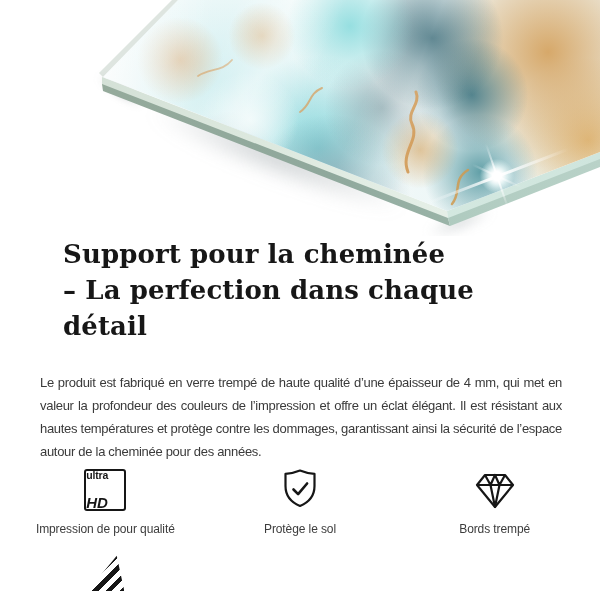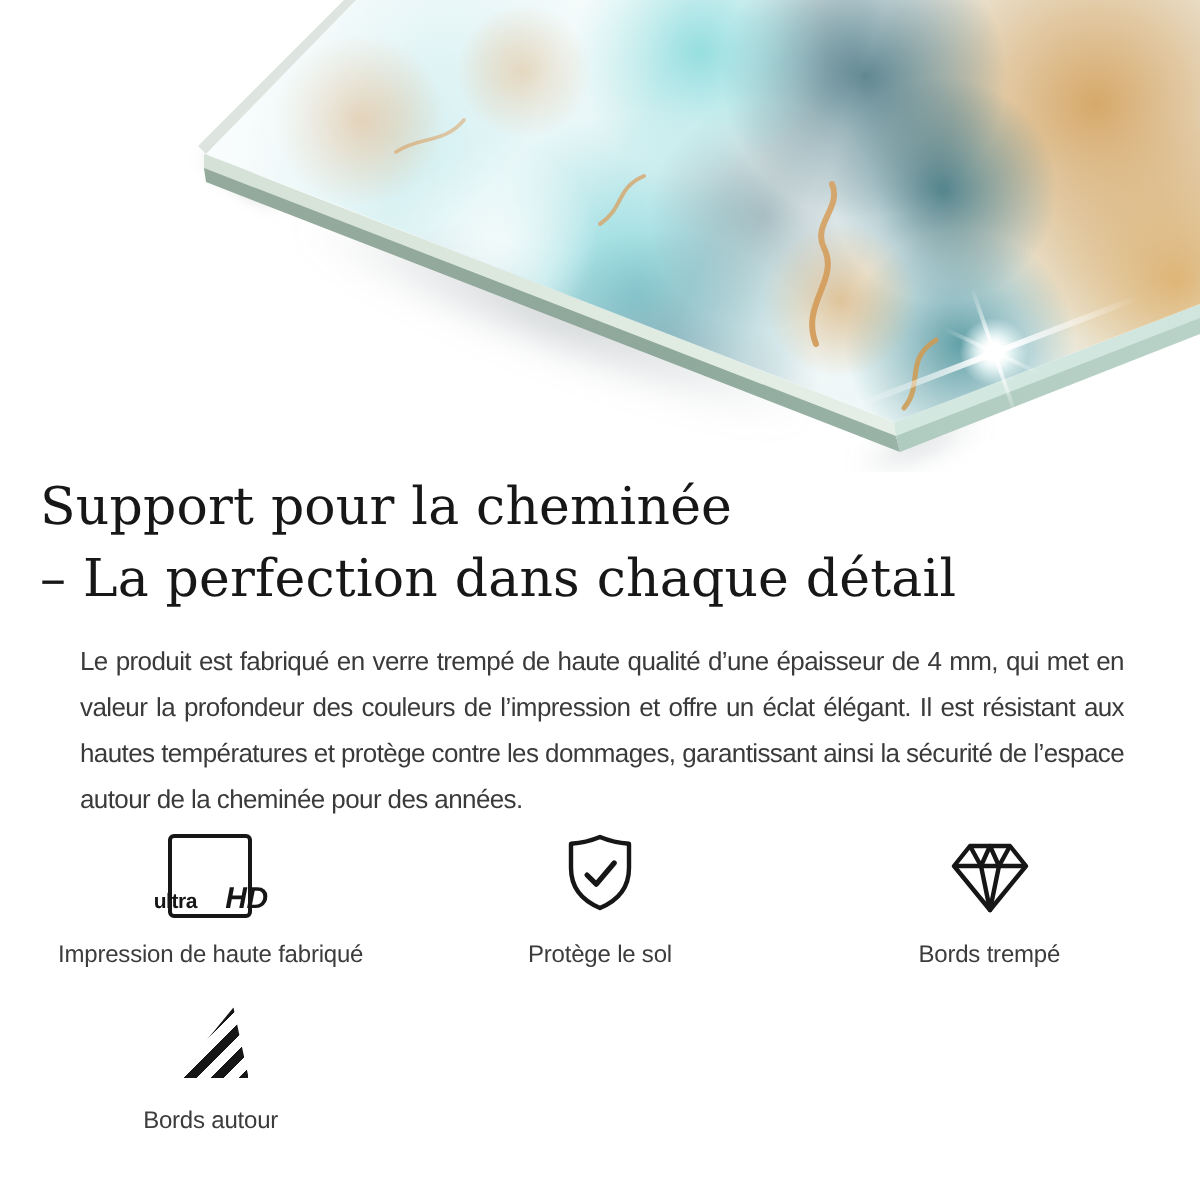--- a/index.html
+++ b/index.html
@@ -63,34 +63,34 @@
   .ray2{left:-34px;top:-1px;width:68px;height:2px;transform:rotate(71deg);
     background:linear-gradient(to right,transparent,#ffffff 50%,transparent);}
   .ray3{left:-27px;top:-0.75px;width:54px;height:1.5px;transform:rotate(25deg);opacity:.7;
     background:linear-gradient(to right,transparent,#ffffff 50%,transparent);}
   .glow{position:absolute;left:-17px;top:-17px;width:34px;height:34px;border-radius:50%;
     background:radial-gradient(circle,rgba(255,255,255,1) 18%,rgba(235,250,250,.75) 38%,rgba(235,250,250,0) 72%);}
   .core{position:absolute;left:-4px;top:-4px;width:8px;height:8px;border-radius:50%;
     background:#fff;box-shadow:0 0 9px 3px rgba(255,255,255,.95);}
 
   
-  h1{margin:0 20px;font-family:"DejaVu Serif","Liberation Serif",serif;font-weight:400;
+  h1{margin:0 63px;font-family:"DejaVu Serif","Liberation Serif",serif;font-weight:700;
      font-size:26px;line-height:36px;color:#171717;letter-spacing:.1px;}
-  .desc{margin:11px 40px 0;width:522px;font-size:13px;line-height:23px;color:#3a3a3a;
+  .desc{margin:27px 40px 0;width:522px;font-size:13px;line-height:23px;color:#3a3a3a;
      letter-spacing:-.3px;text-align:justify;}
 
   
   .features{margin-top:3px;padding:0 8px;display:grid;grid-template-columns:1fr 1fr 1fr;row-gap:13px;}
   .feature{display:flex;flex-direction:column;align-items:center;}
   .icon{height:48px;display:flex;align-items:center;justify-content:center;}
   .flabel{margin-top:8px;font-size:12px;color:#3c3c3c;letter-spacing:-.1px;}
   svg.ic{stroke:#161616;fill:none;stroke-width:2.2;}
 
   .hd-box{width:38px;height:38px;border:2.6px solid #161616;border-radius:3px;
-    display:flex;flex-direction:row;align-items:flex-end;justify-content:center;color:#161616;gap:14px;}
+    display:flex;flex-direction:column;align-items:flex-start;justify-content:center;color:#161616;gap:14px;}
   .hd-top{font-size:10.5px;font-weight:700;line-height:11px;letter-spacing:-.2px;}
   .hd-bottom{font-size:15px;font-weight:800;line-height:15px;letter-spacing:-.2px;font-style:italic;}
 
   .hatch{width:38px;height:36px;
     background:repeating-linear-gradient(135deg,#161616 0 4.6px,transparent 4.6px 9.8px);
     clip-path:polygon(4% 100%,80% 2%,100% 100%);}
 </style>
 </head>
 <body>
 
@@ -135,21 +135,21 @@
   <div class="features">
 
 
     <div class="feature">
       <div class="icon">
         <div class="hd-box">
           <span class="hd-top">ultra</span>
           <span class="hd-bottom">HD</span>
         </div>
       </div>
-      <div class="flabel">Impression de haute fabriqué</div>
+      <div class="flabel">Impression de pour qualité</div>
     </div>
 
     <div class="feature">
       <div class="icon">
         <svg class="ic" width="44" height="46" viewBox="0 0 44 46">
           <path d="M22 3.5c4.6 1.9 9.4 3 14.5 3.4V19c0 9.8-5.7 16.3-14.5 20-8.8-3.7-14.5-10.2-14.5-20V6.9C12.6 6.5 17.4 5.4 22 3.5z" stroke-linejoin="round"></path>
           <path d="M15.5 22.5l4.6 4.6 9-10.6" stroke-width="2.6" stroke-linecap="round" stroke-linejoin="round"></path>
         </svg>
       </div>
       <div class="flabel">Protège le sol</div>

